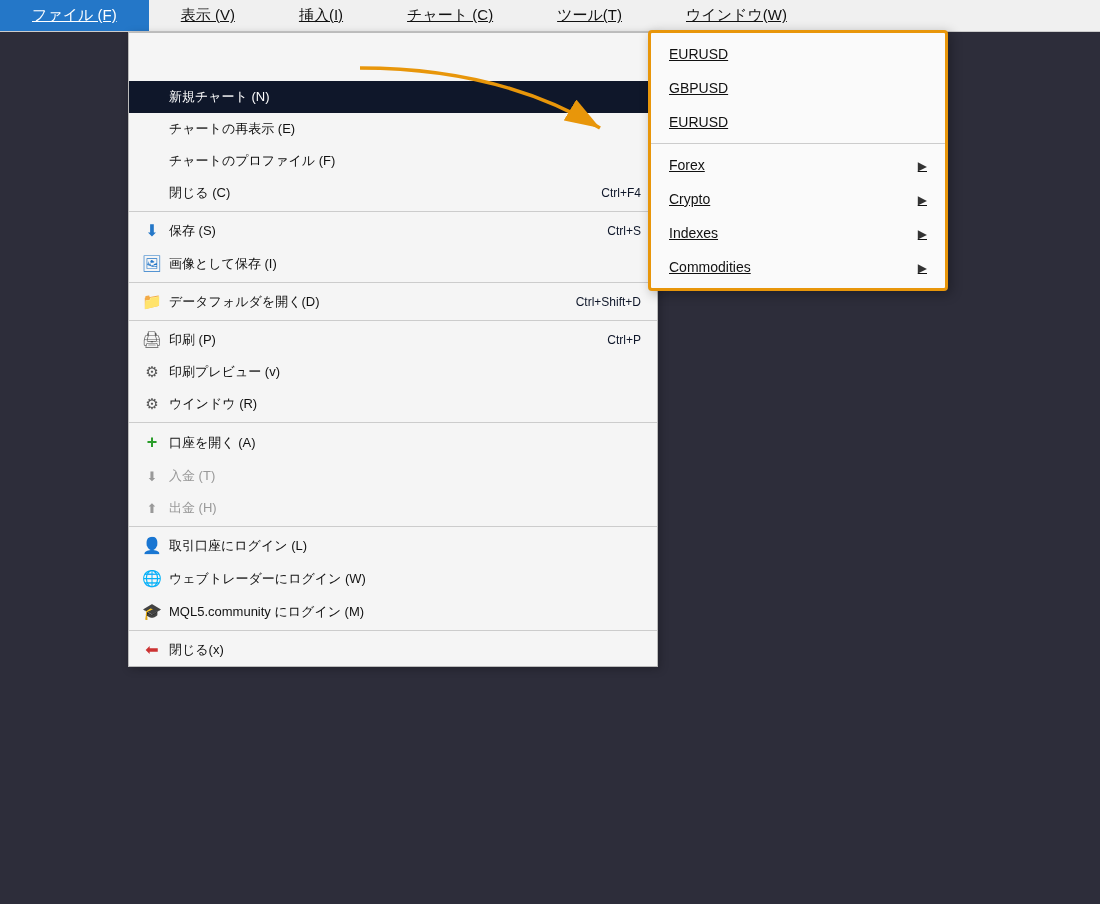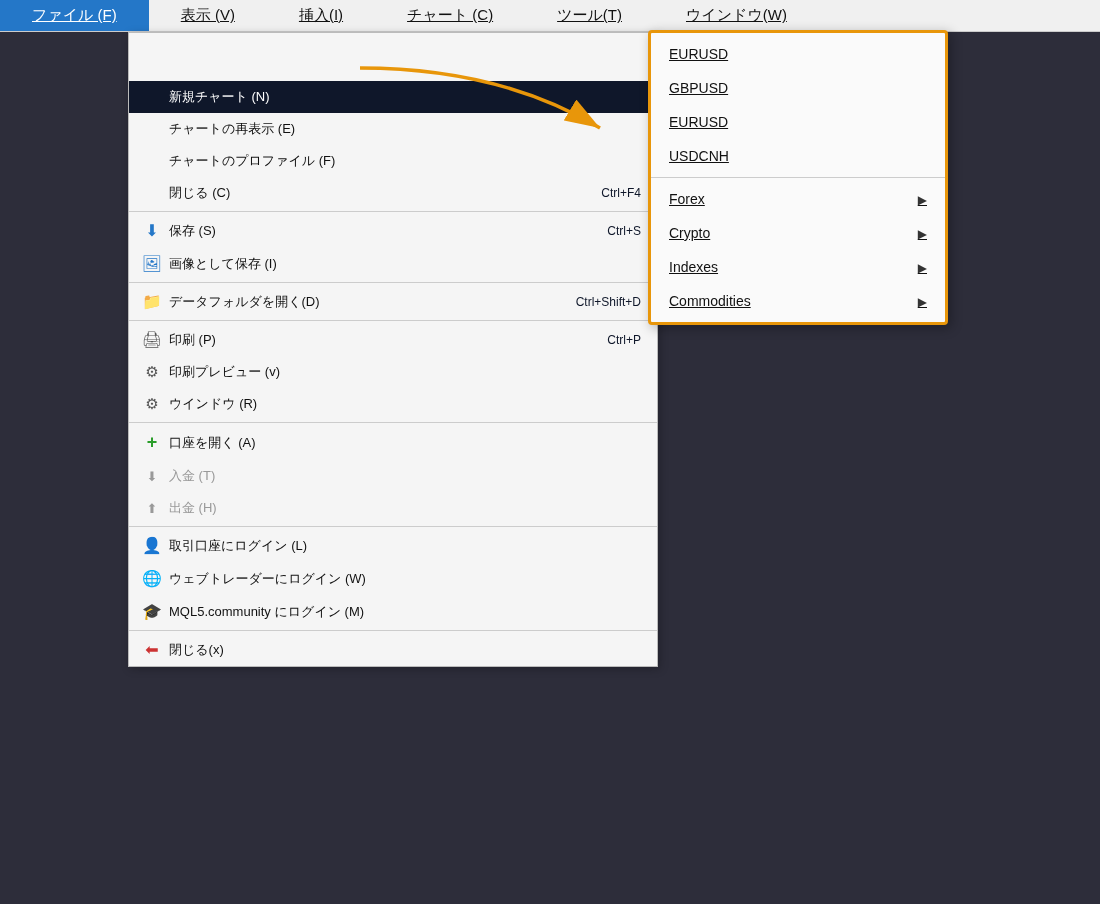--- a/index.html
+++ b/index.html
@@ -284,23 +284,20 @@
 
   <div class="submenu-item">
     <span>EURUSD</span>
   </div>
   <div class="submenu-item">
     <span>GBPUSD</span>
   </div>
   <div class="submenu-item">
     <span>EURUSD</span>
   </div>
-  <div class="submenu-item">
-    <span>USDCNH</span>
-  </div>
 
   <div class="submenu-divider"></div>
 
   <div class="submenu-item">
     <span>Forex</span>
     <span class="chevron">▶</span>
   </div>
   <div class="submenu-item">
     <span>Crypto</span>
     <span class="chevron">▶</span>

